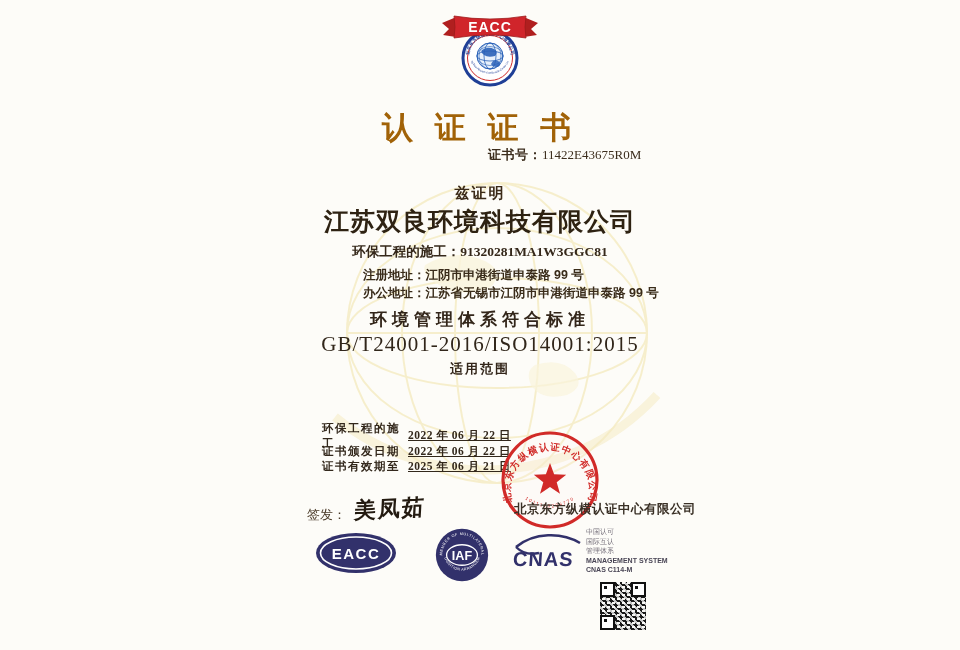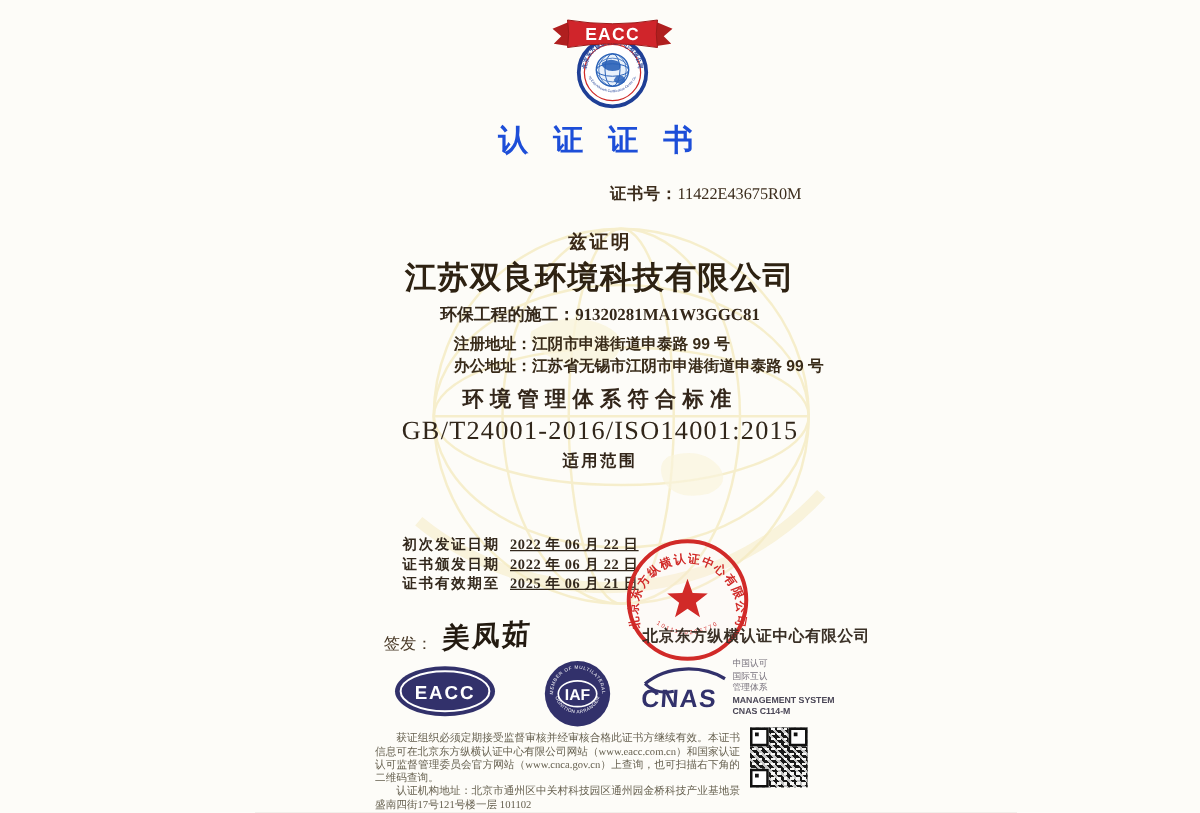--- a/index.html
+++ b/index.html
@@ -5,21 +5,21 @@
   html,body{margin:0;padding:0;background:#e9e6e0;}
   .page{
     position:relative;width:960px;height:650px;margin:0 auto;
     background:#fdfcf8;overflow:hidden;
     font-family:"Liberation Serif","DejaVu Serif",serif;color:#3a2c1c;
   }
   .abs{position:absolute;}
   .ctr{left:0;right:0;text-align:center;}
   .nowrap{white-space:nowrap;}
 
-  .cert-title{top:96px;font-size:24px;font-weight:900;letter-spacing:7px;color:#1d4ed8;}
+  .cert-title{top:107px;font-size:31px;font-weight:900;letter-spacing:7px;color:#a16207;}
   .cert-no{top:146px;left:488px;font-size:13px;color:#3c2d1d;}
   .cert-no b{letter-spacing:.5px;}
   .statement{top:184px;font-size:15px;font-weight:700;color:#3b2a18;letter-spacing:2px;}
   .company{top:205px;font-size:25px;font-weight:900;color:#2e2212;letter-spacing:1px;
            font-family:"Liberation Sans","DejaVu Sans",sans-serif;}
   .credit{top:243px;font-size:13.5px;font-weight:700;color:#35281a;}
   .addr{top:267px;left:363px;font-size:12.5px;font-weight:700;line-height:17.5px;color:#392b19;
         font-family:"Liberation Sans","DejaVu Sans",sans-serif;}
   .std-head{top:308px;font-size:17px;font-weight:800;letter-spacing:5px;color:#33261a;}
   .std-code{top:332px;font-size:21px;color:#31261a;letter-spacing:1px;}
@@ -123,21 +123,21 @@
       <span>办公地址：</span><span>江苏省无锡市江阴市申港街道申泰路 99 号</span>
     </div>
   </div>
 
   <div class="abs ctr std-head">环境管理体系符合标准</div>
   <div class="abs ctr std-code">GB/T24001-2016/ISO14001:2015</div>
   <div class="abs ctr scope-head">适用范围</div>
 
   <div class="abs dates">
     <div class="row">
-      <span class="lbl">初次发证日期</span>
+      <span class="lbl">环保工程的施工</span>
       <span class="val">2022 年 06 月 22 日</span>
     </div>
     <div class="row">
       <span class="lbl">证书颁发日期</span>
       <span class="val">2022 年 06 月 22 日</span>
     </div>
     <div class="row">
       <span class="lbl">证书有效期至</span>
       <span class="val">2025 年 06 月 21 日</span>
     </div>
@@ -193,24 +193,20 @@
   </svg>
 
   <div class="abs cnas-info">
     <div>中国认可</div>
     <div>国际互认</div>
     <div>管理体系</div>
     <div class="en">MANAGEMENT SYSTEM</div>
     <div class="en">CNAS C114-M</div>
   </div>
 
-  <div class="abs fineprint">
-    <p>获证组织必须定期接受监督审核并经审核合格此证书方继续有效。本证书信息可在北京东方纵横认证中心有限公司网站（www.eacc.com.cn）和国家认证认可监督管理委员会官方网站（www.cnca.gov.cn）上查询，也可扫描右下角的二维码查询。</p>
-    <p>认证机构地址：北京市通州区中关村科技园区通州园金桥科技产业基地景盛南四街17号121号楼一层 101102</p>
-  </div>
 
   <div class="abs qr">
     <div class="finder f-tl"></div>
     <div class="finder f-tr"></div>
     <div class="finder f-bl"></div>
   </div>
 
 </div>
 
 </body></html>

